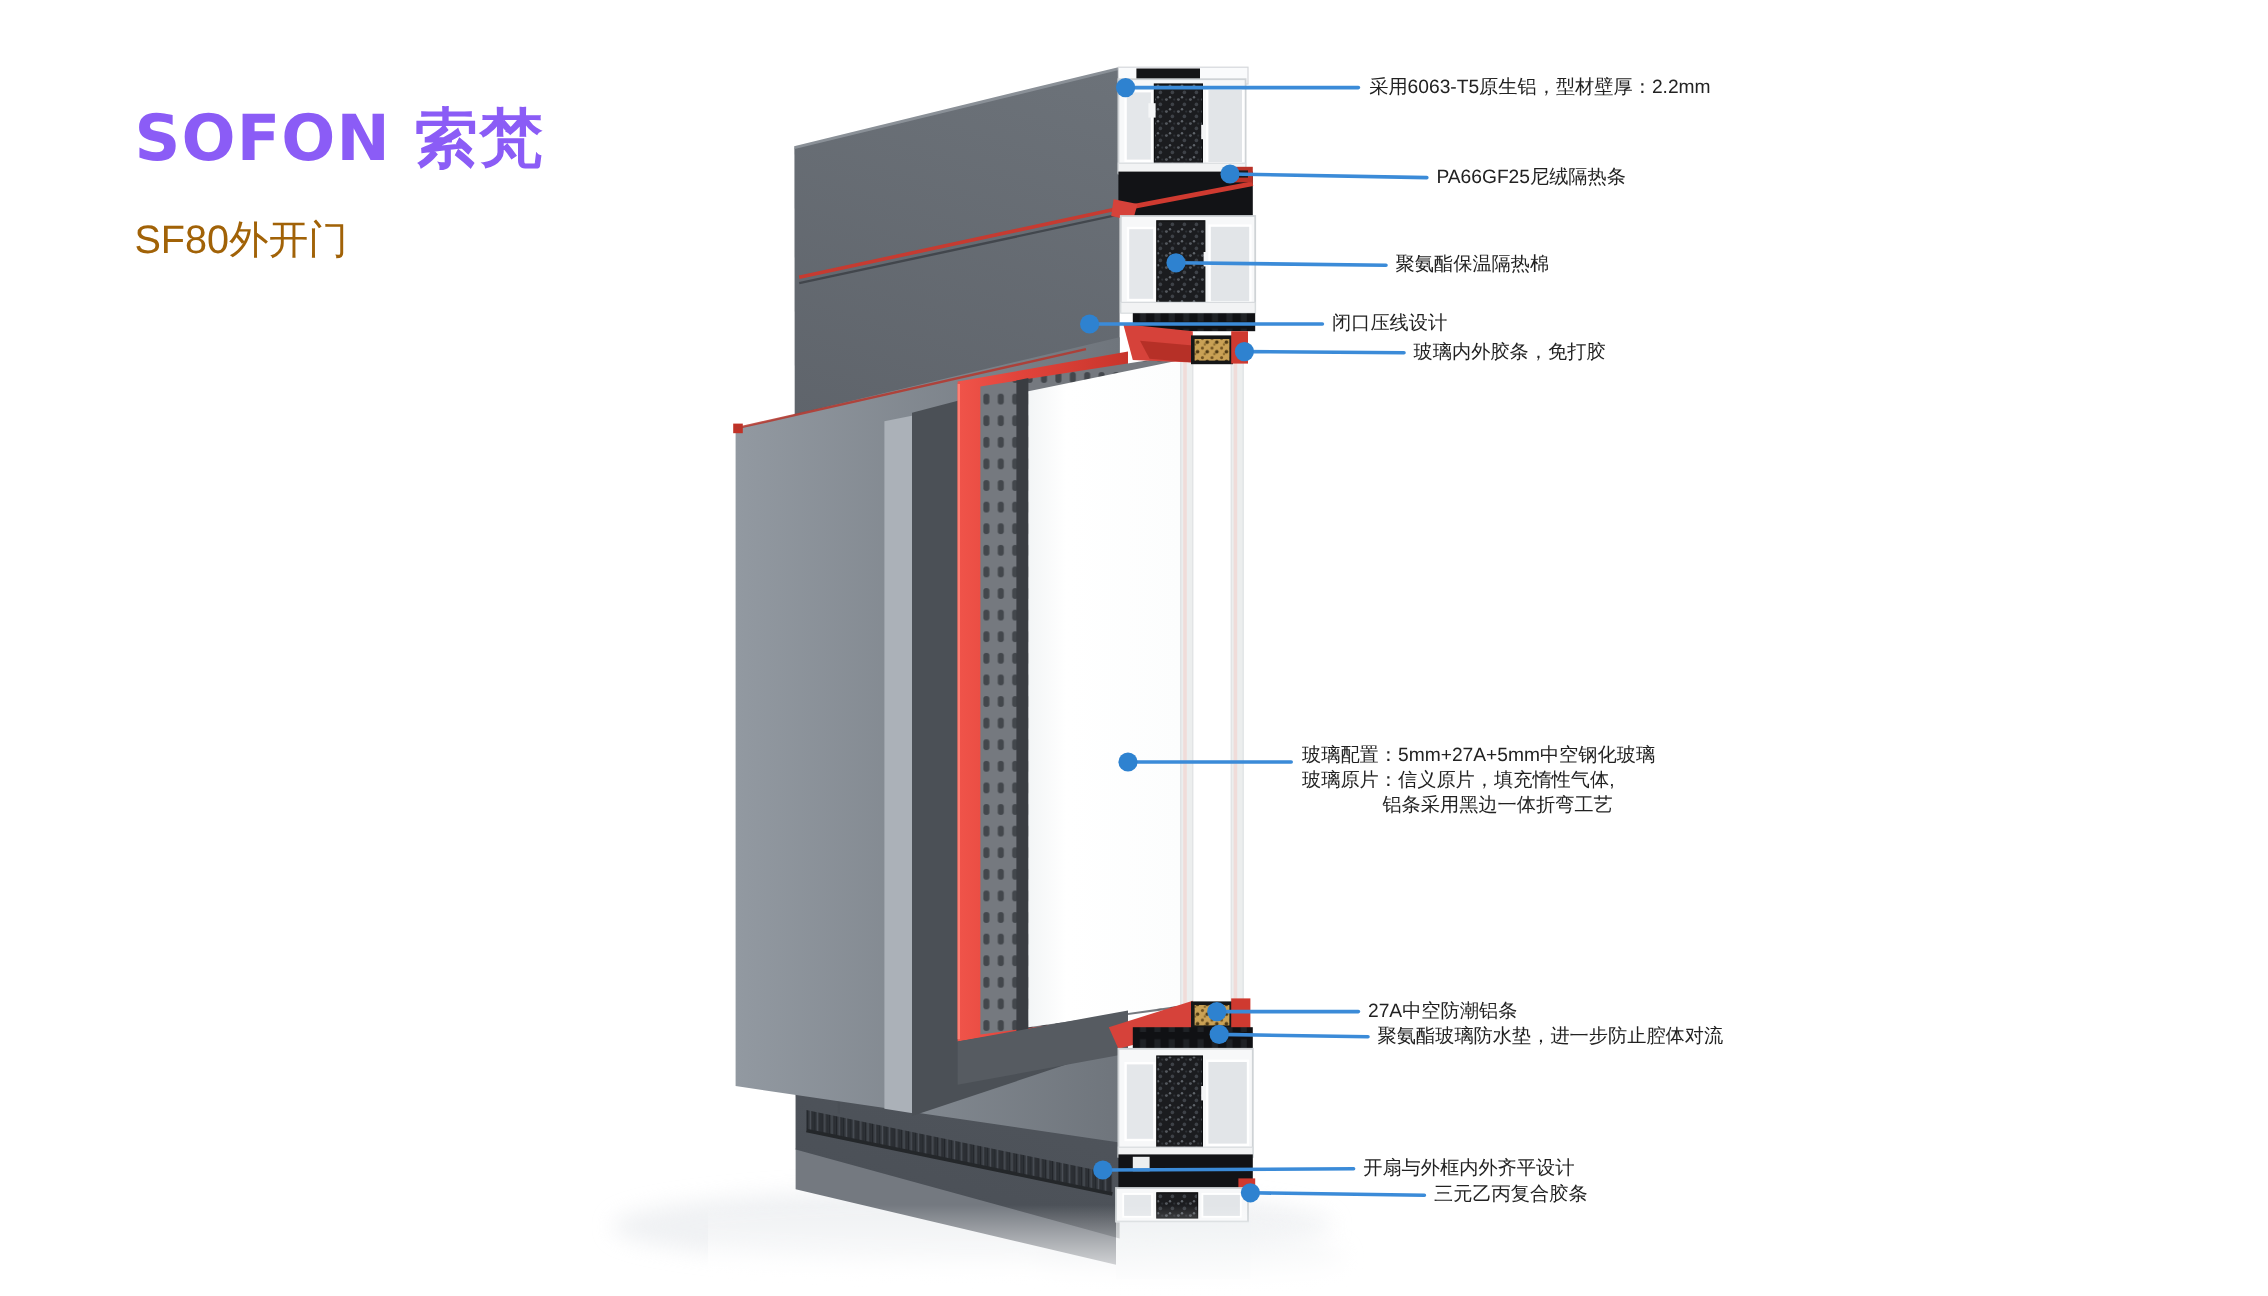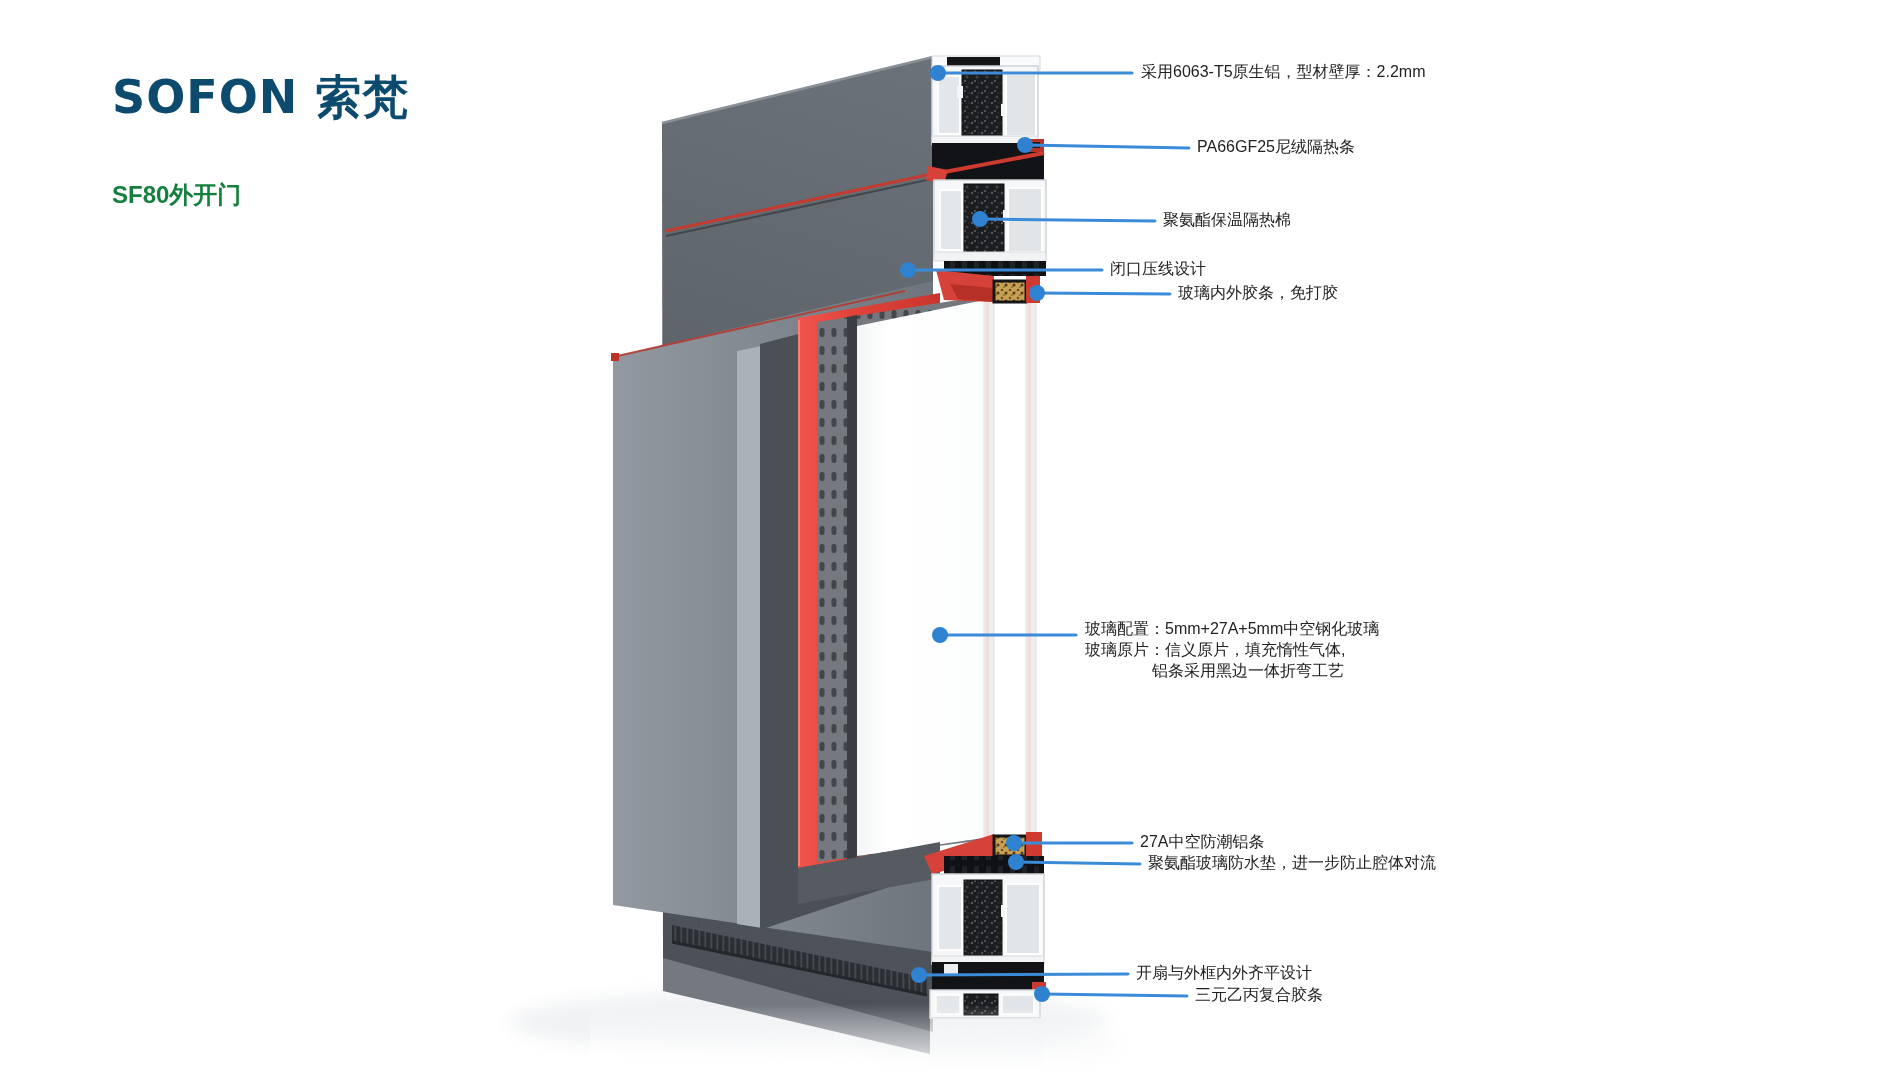--- a/index.html
+++ b/index.html
@@ -5,27 +5,28 @@
   html,body{margin:0;padding:0;background:#ffffff;}
   .stage{
     position:relative;
     width:1890px;height:1080px;
     background:#ffffff;
     overflow:hidden;
     font-family:"Liberation Sans","DejaVu Sans",sans-serif;
   }
   .logo-block{position:absolute;left:112px;top:74px;}
   .logo{
-    font-size:46px;font-weight:800;letter-spacing:1px;
-    color:#0c4a6e;line-height:1;
+    font-size:53px;font-weight:800;letter-spacing:1px;
+    color:#8b5cf6;line-height:1;
     font-family:"DejaVu Sans","Liberation Sans",sans-serif;
+    margin-top:15px;
   }
   .product{
     position:absolute;left:112px;top:183px;
-    font-size:24px;font-weight:700;color:#15803d;line-height:1;
+    font-size:33px;font-weight:400;color:#a16207;line-height:1;
   }
   svg text.callout{
     font-family:"Liberation Sans","DejaVu Sans",sans-serif;
     font-size:16px;fill:#222222;
   }
 </style>
 </head>
 <body>
 
 <div class="stage">

